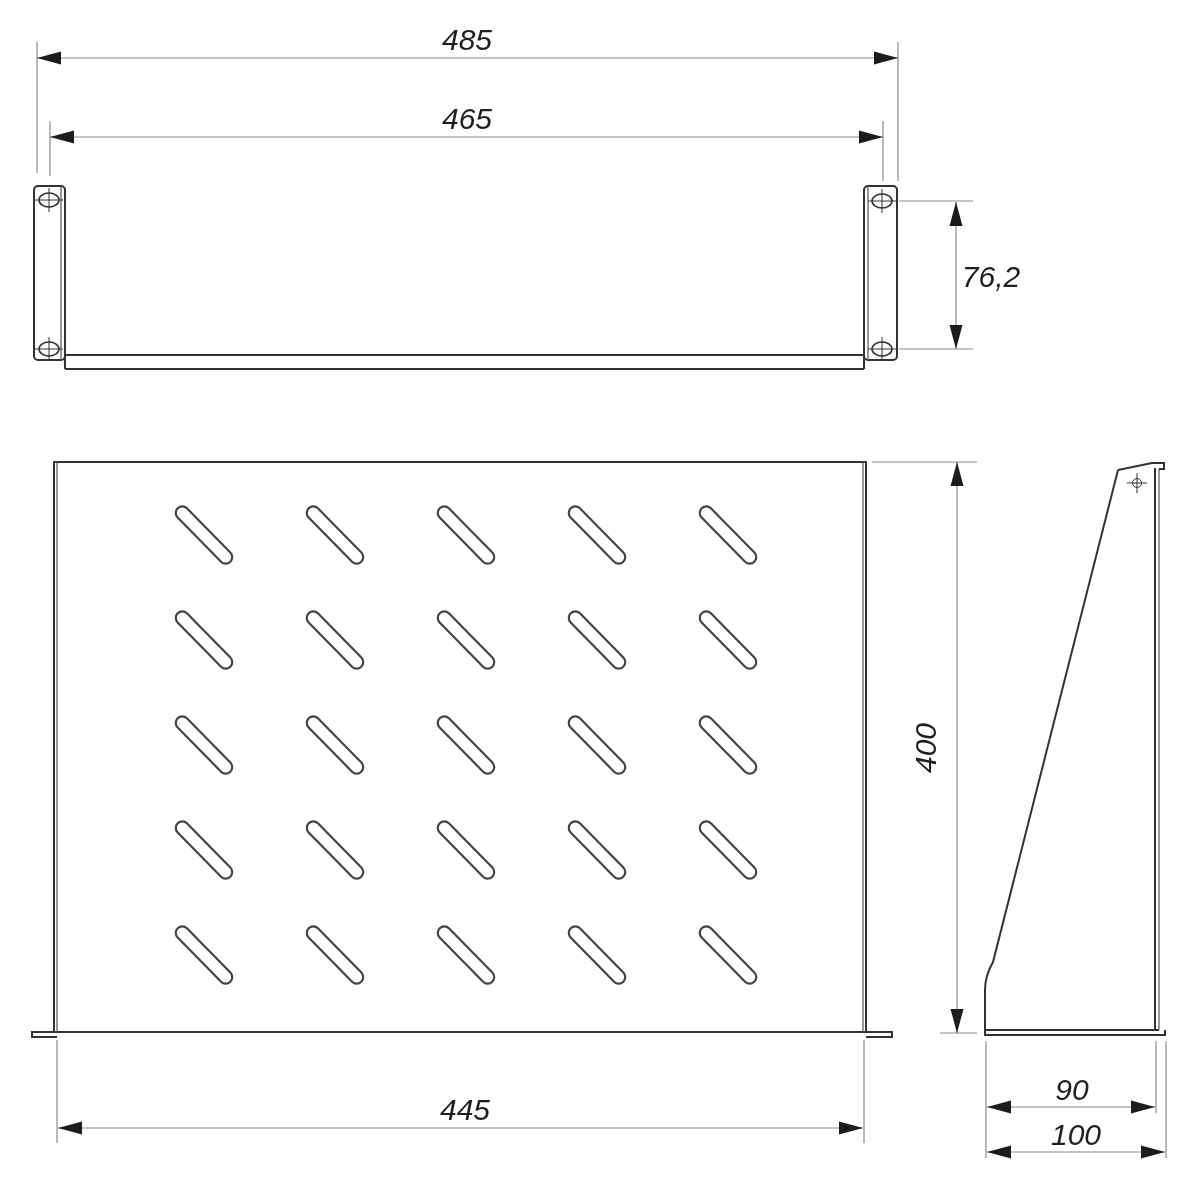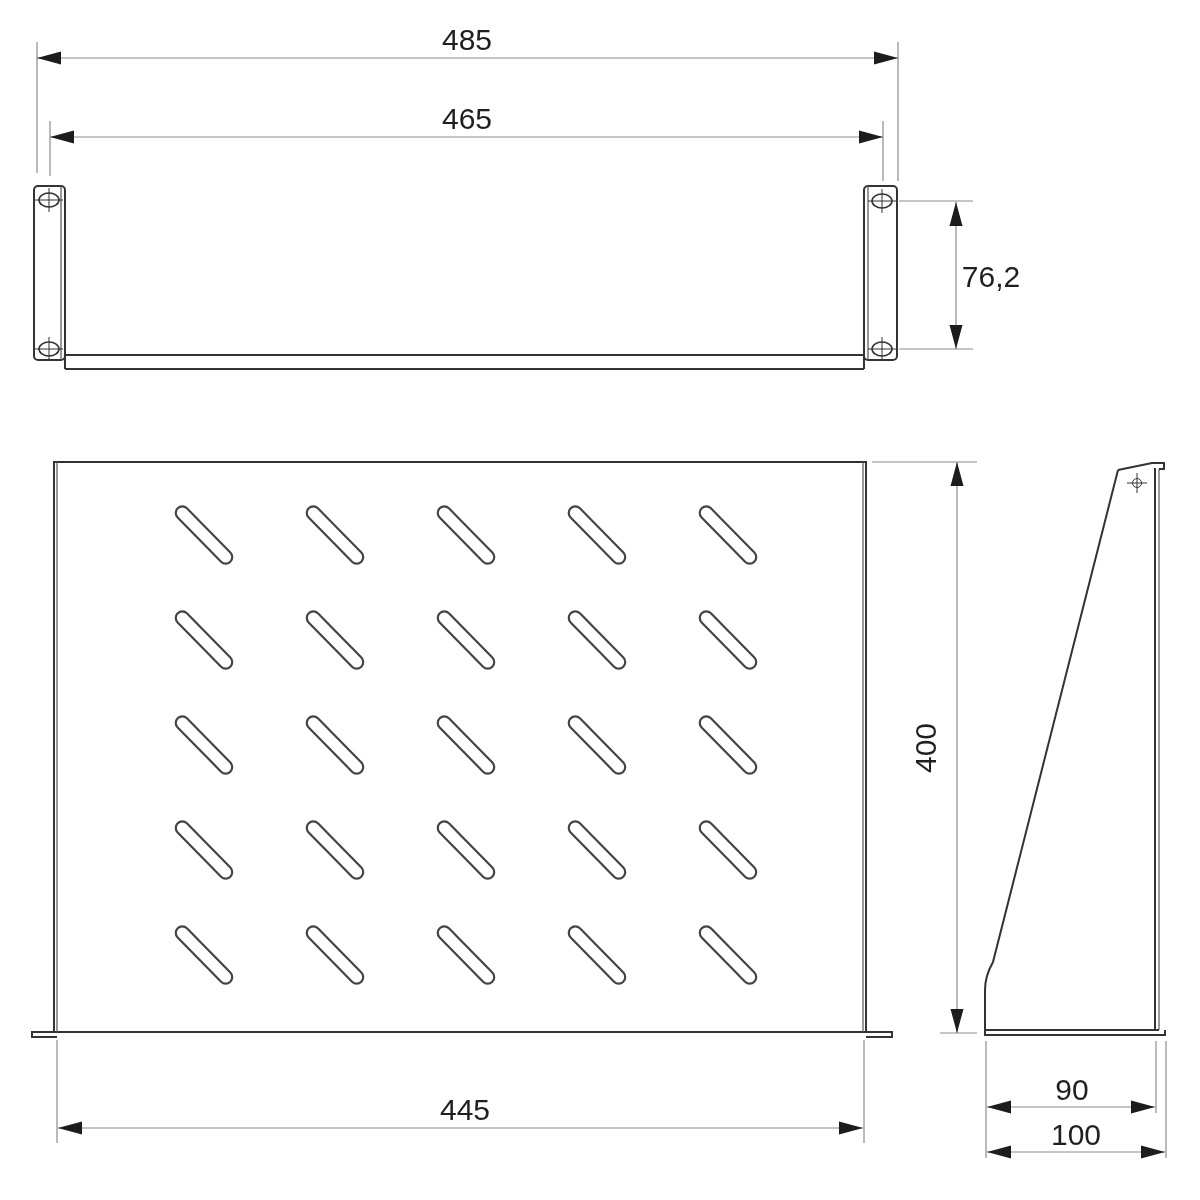--- a/index.html
+++ b/index.html
@@ -4,21 +4,21 @@
 <style>
   :root{
     --object-line:#333333;
     --thin-line:#555555;
     --dim-line:#8c8c8c;
     --arrow:#1c1c1c;
     --text:#1f1f1f;
     --bg:#ffffff;
   }
   html,body{margin:0;padding:0;background:var(--bg);}
-  .page{width:1076px;height:1200px;position:relative;background:var(--bg);}
+  .page{width:1076px;height:1200px;position:relative;background:var(--bg);font-style:italic;}
   svg{display:block;}
   .obj{stroke:var(--object-line);stroke-width:2;fill:none;}
   .objfill{stroke:var(--object-line);stroke-width:2;fill:#ffffff;}
   .fold{stroke:var(--thin-line);stroke-width:1.2;fill:none;}
   .slot{stroke:#444444;stroke-width:2.2;fill:#ffffff;}
   .dim{stroke:var(--dim-line);stroke-width:1.2;fill:none;}
   .arrow{fill:var(--arrow);stroke:none;}
   .dimtext{font-family:"Liberation Sans","DejaVu Sans",sans-serif;font-size:30px;fill:var(--text);}
   .hole{stroke:var(--object-line);stroke-width:1.6;fill:#ffffff;}
   .holeline{stroke:var(--object-line);stroke-width:1;fill:none;}

